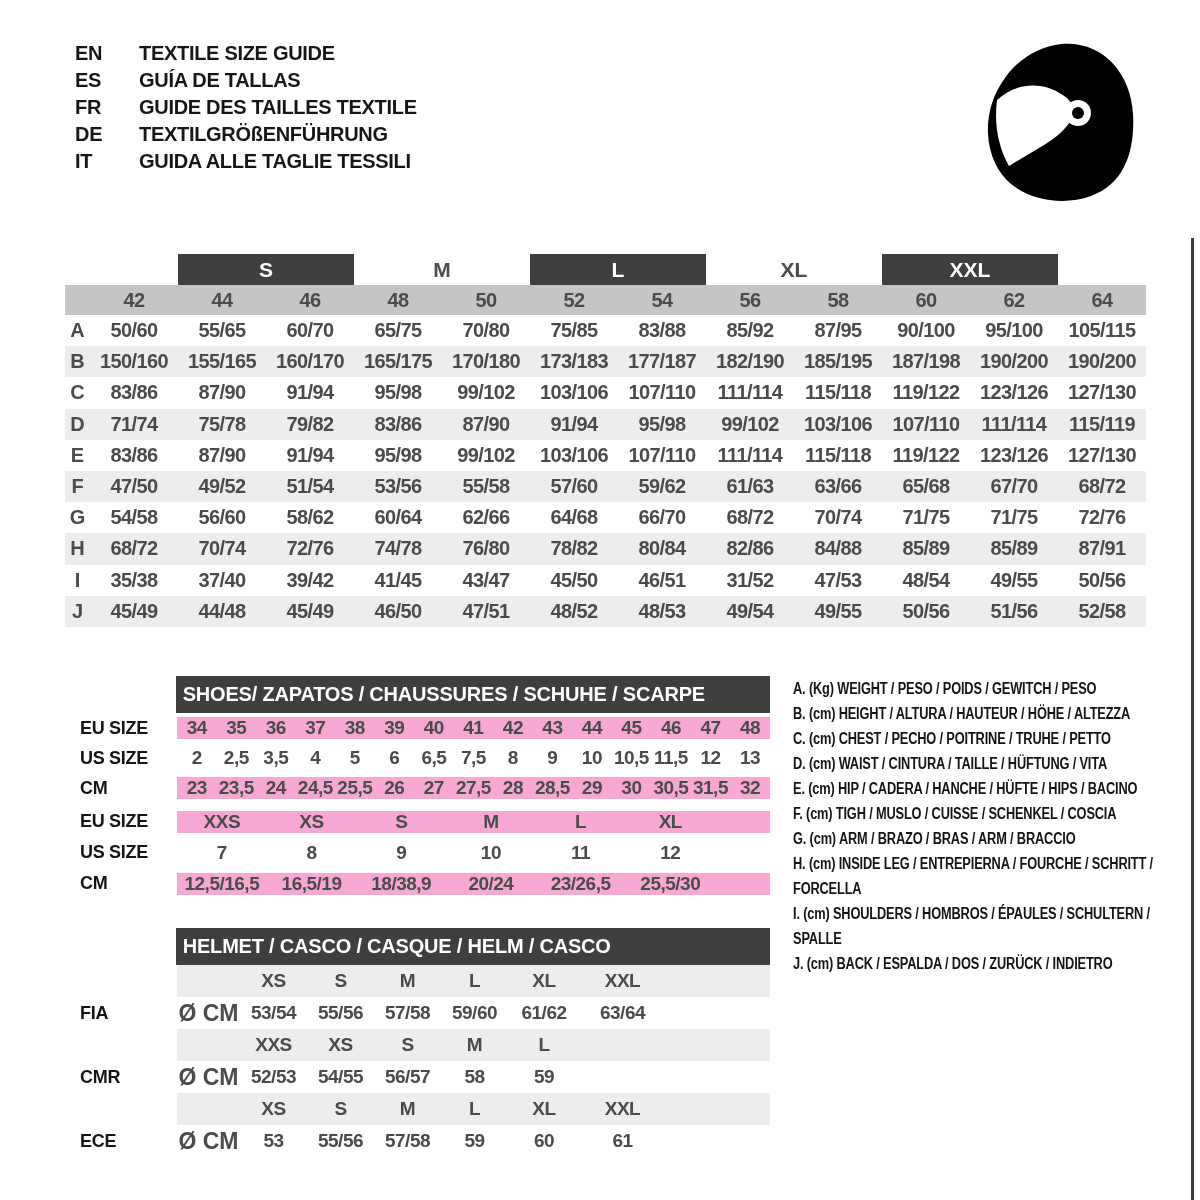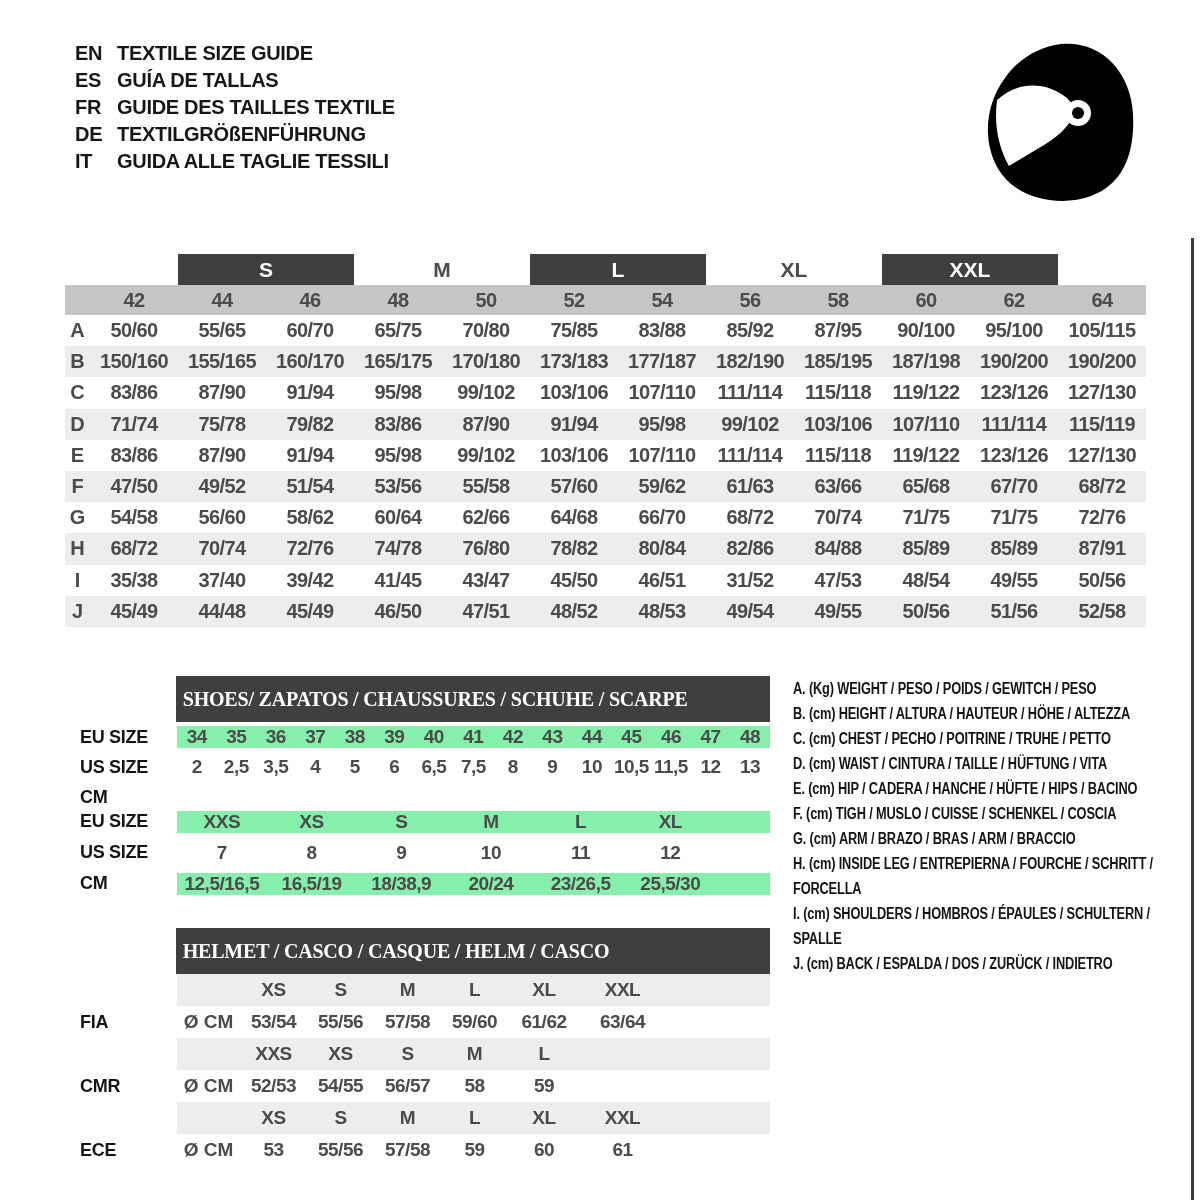--- a/index.html
+++ b/index.html
@@ -2,21 +2,21 @@
 <html><head>
 <meta charset="utf-8">
 <style>
   html,body{margin:0;padding:0;}
   body{
     width:1200px;height:1200px;position:relative;background:#fff;overflow:hidden;
     font-family:"Liberation Sans", sans-serif;color:#151515;
   }
   
   .lang-block{position:absolute;left:75px;top:40px;}
-  .lang-row{display:flex;line-height:27px;font-weight:bold;font-size:20px;letter-spacing:-0.3px;color:#161616;}
+  .lang-row{display:flex;line-height:27px;font-weight:bold;font-size:20px;letter-spacing:-0.3px;color:#161616;gap:22px;}
   .lang-code{width:42px;}
   
   .helmet-logo{position:absolute;left:983px;top:38px;width:152px;height:168px;}
   
   .edge-line{position:absolute;left:1191px;top:238px;width:3px;height:962px;background:#3c3c3c;}
   
   .main-table{position:absolute;left:65px;top:254px;width:1081px;}
   .bands{margin-left:25px;display:grid;grid-template-columns:repeat(12,1fr);height:31px;}
   .band{display:flex;align-items:center;justify-content:center;font-weight:bold;font-size:21px;}
   .band.boxed{background:#3e403f;color:#fff;}
@@ -31,36 +31,36 @@
   .mt-cells{flex:1;display:grid;grid-template-columns:repeat(12,1fr);}
   .mt-cell{display:flex;align-items:center;justify-content:center;font-weight:bold;font-size:20px;color:#4a4c4b;letter-spacing:-0.6px;}
   .mt-row{display:flex;height:31.2px;}
   .mt-row.shade{background:#ededed;}
   .mt-letter{width:25px;display:flex;align-items:center;justify-content:center;font-weight:bold;font-size:20px;color:#4a4c4b;}
   
   .section{position:absolute;left:65px;width:705px;}
   .section-shoes{top:676px;}
   .section-gloves{top:806px;}
   .section-helmet{top:928px;}
-  .sec-bar-row{display:flex;height:46px;font-family:Liberation Serif, serif;}
+  .sec-bar-row{display:flex;height:37px;}
   .sec-label-sp{width:112px;}
   .sec-bar{width:601px;background:#3e403f;color:#fff;font-weight:bold;font-size:20px;display:flex;align-items:center;padding-left:7px;box-sizing:border-box;letter-spacing:-0.2px;}
   .sub-row{display:flex;height:30px;align-items:center;}
   .section-gloves .sub-row{height:31px;}
   .sub-label{width:112px;display:flex;align-items:center;padding-left:15px;box-sizing:border-box;font-weight:bold;font-size:18px;color:#141414;letter-spacing:-0.3px;}
   .sub-grid{width:593px;display:flex;}
-  .sub-row.shade .sub-grid{background:#86efac;}
+  .sub-row.shade .sub-grid{background:#f9a8d4;}
   .sub-cell{display:flex;align-items:center;justify-content:center;font-weight:bold;color:#4a4c4b;font-size:19px;letter-spacing:-0.5px;}
   .shoes-grid .sub-cell{width:39.53px;}
   .gloves-grid .sub-cell{width:89.7px;}
   
   .helm-row{display:flex;height:32px;}
   .helm-content{width:593px;display:flex;}
   .helm-row.sizes .helm-content{background:#ededed;}
-  .helm-unit{width:63px;display:flex;align-items:center;justify-content:center;font-weight:bold;color:#4a4c4b;font-size:19px;}
+  .helm-unit{width:63px;display:flex;align-items:center;justify-content:center;font-weight:bold;color:#4a4c4b;font-size:23px;}
   .helm-cells{display:flex;}
   .helm-cell{width:67px;display:flex;align-items:center;justify-content:center;font-weight:bold;color:#4a4c4b;font-size:19px;letter-spacing:-0.5px;}
   .helm-cell:nth-child(5){width:72px;}
   .helm-cell:nth-child(6){width:85px;}
   
   .legend{position:absolute;left:793px;top:676px;width:500px;transform:scaleX(0.8);transform-origin:left top;}
   .legend-line{font-weight:bold;font-size:16px;line-height:25px;color:#141414;letter-spacing:-0.2px;}
 </style>
 </head>
 <body>
@@ -358,20 +358,38 @@
           <div class="sub-cell">9</div>
           <div class="sub-cell">10</div>
           <div class="sub-cell">10,5</div>
           <div class="sub-cell">11,5</div>
           <div class="sub-cell">12</div>
           <div class="sub-cell">13</div>
         </div>
     </div>
       <div class="sub-row shade">
       <div class="sub-label">CM</div>
+      <div class="sub-grid shoes-grid">
+
+      <div class="sub-cell">23</div>
+          <div class="sub-cell">23,5</div>
+          <div class="sub-cell">24</div>
+          <div class="sub-cell">24,5</div>
+          <div class="sub-cell">25,5</div>
+          <div class="sub-cell">26</div>
+          <div class="sub-cell">27</div>
+          <div class="sub-cell">27,5</div>
+          <div class="sub-cell">28</div>
+          <div class="sub-cell">28,5</div>
+          <div class="sub-cell">29</div>
+          <div class="sub-cell">30</div>
+          <div class="sub-cell">30,5</div>
+          <div class="sub-cell">31,5</div>
+          <div class="sub-cell">32</div>
+        </div>
     </div>
     </div>
 </div>
 
 <div class="section section-gloves">
   <div>
 
   <div class="sub-row shade">
       <div class="sub-label">EU SIZE</div>
       <div class="sub-grid gloves-grid">

